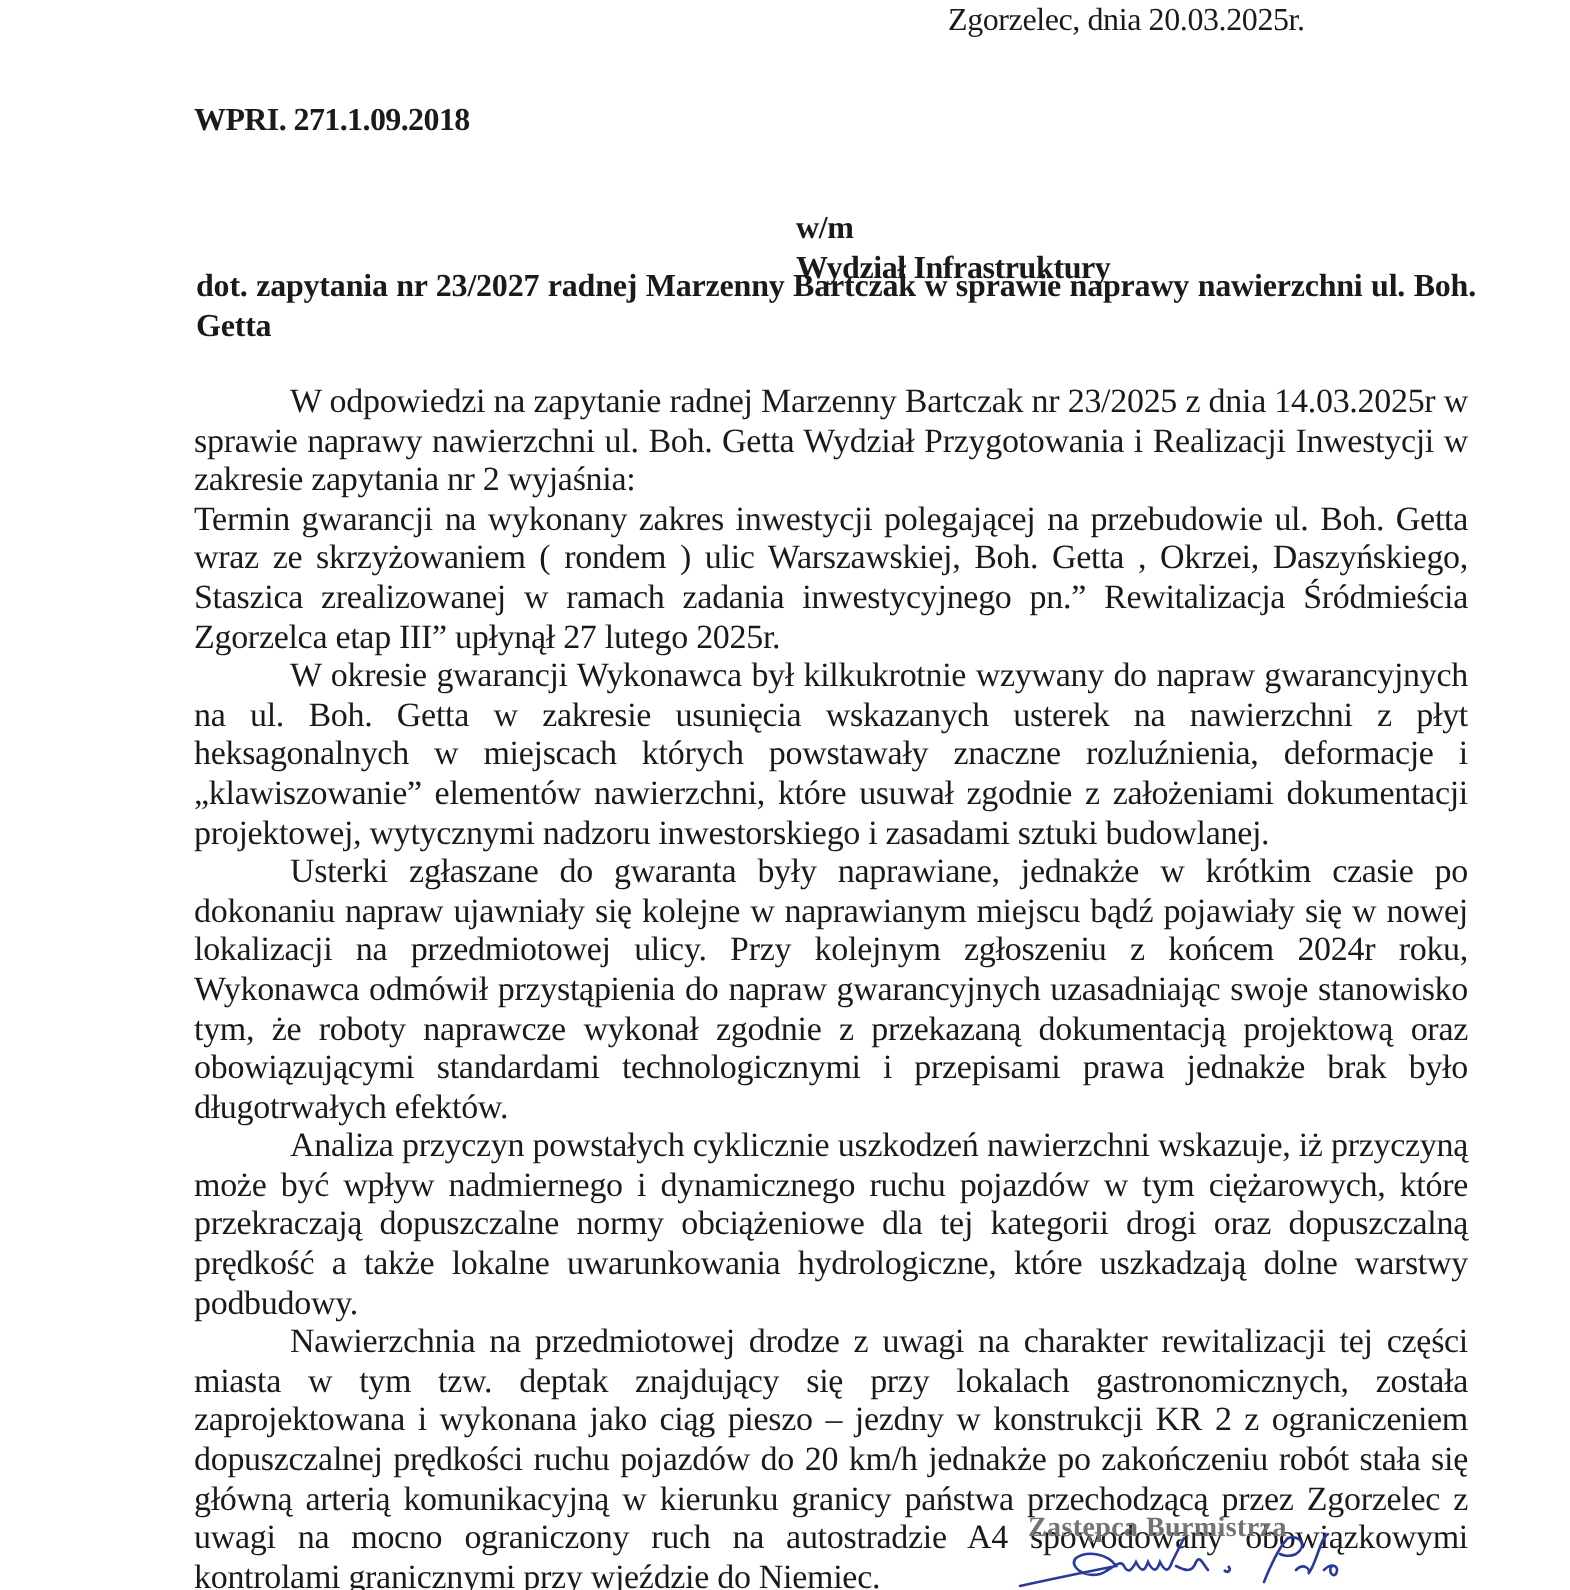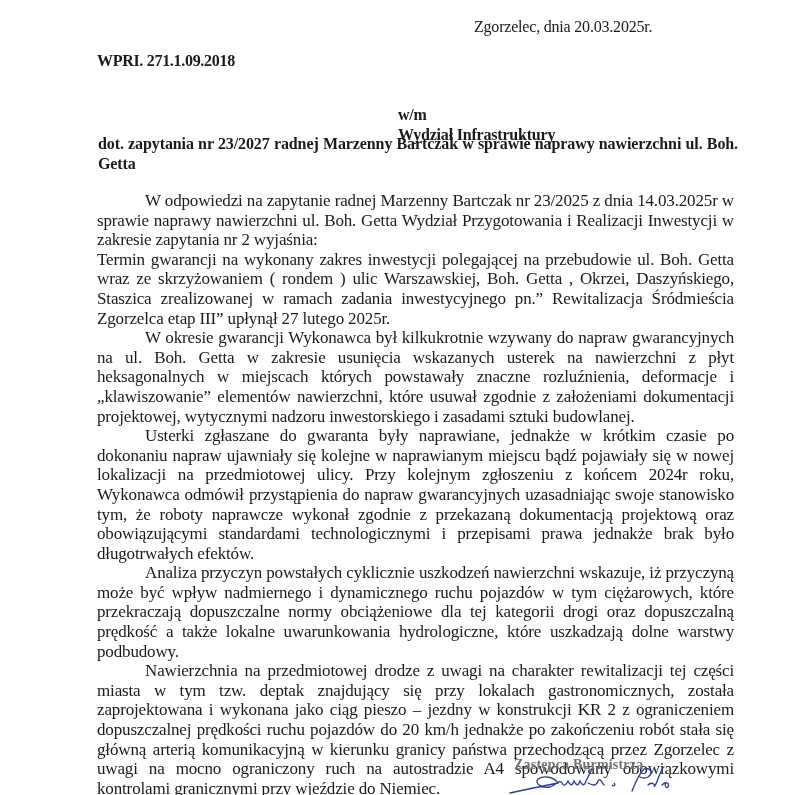--- a/index.html
+++ b/index.html
@@ -14,21 +14,20 @@
       overflow: hidden;
       font-family: "Liberation Serif", serif;
       color: #1a1a1a;
     }
     .page-date {
       position: absolute;
       left: 474px;
       top: 2px;
       font-size: 16px;
       letter-spacing: -0.2px;
-      margin-top: 16px;
     }
     .ref-number {
       position: absolute;
       left: 97px;
       top: 52px;
       font-size: 16px;
       font-weight: bold;
       letter-spacing: -0.3px;
     }
     .recipient {

